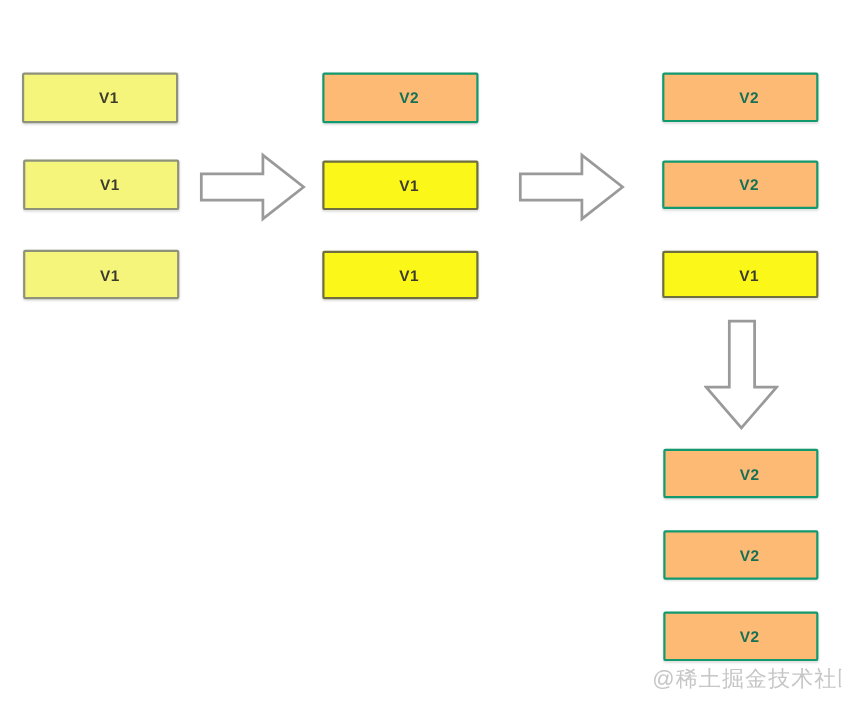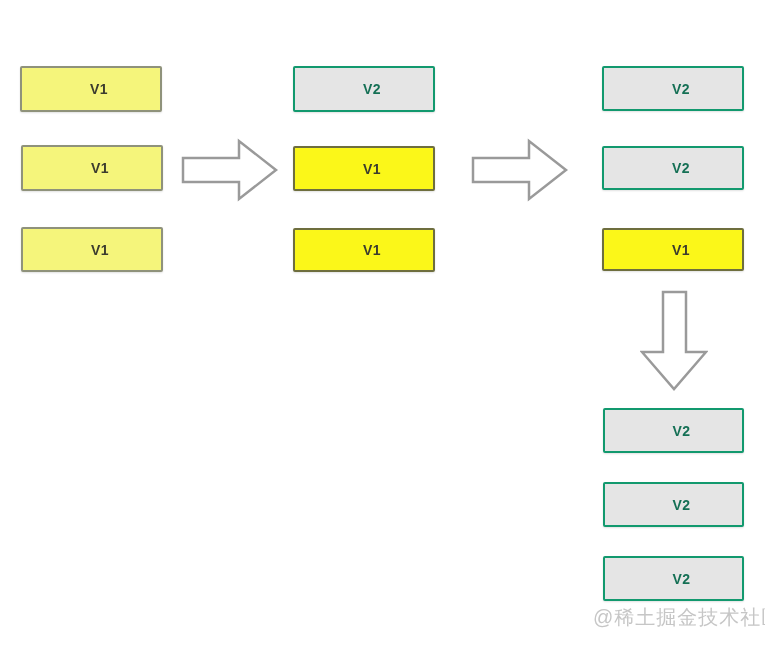--- a/index.html
+++ b/index.html
@@ -29,21 +29,21 @@
     background: #f5f57b;
     border-color: #8f927b;
     color: #3c3c2e;
   }
   .box.bright-yellow {
     background: #fbf719;
     border-color: #6e6e3e;
     color: #3c3c2e;
   }
   .box.green {
-    background: #e5e5e5;
+    background: #fdba74;
     border-color: #12996e;
     color: #157055;
   }
   .arrow {
     position: absolute;
   }
   .arrow svg { display: block; }
   .watermark {
     position: absolute;
     left: 593px;

